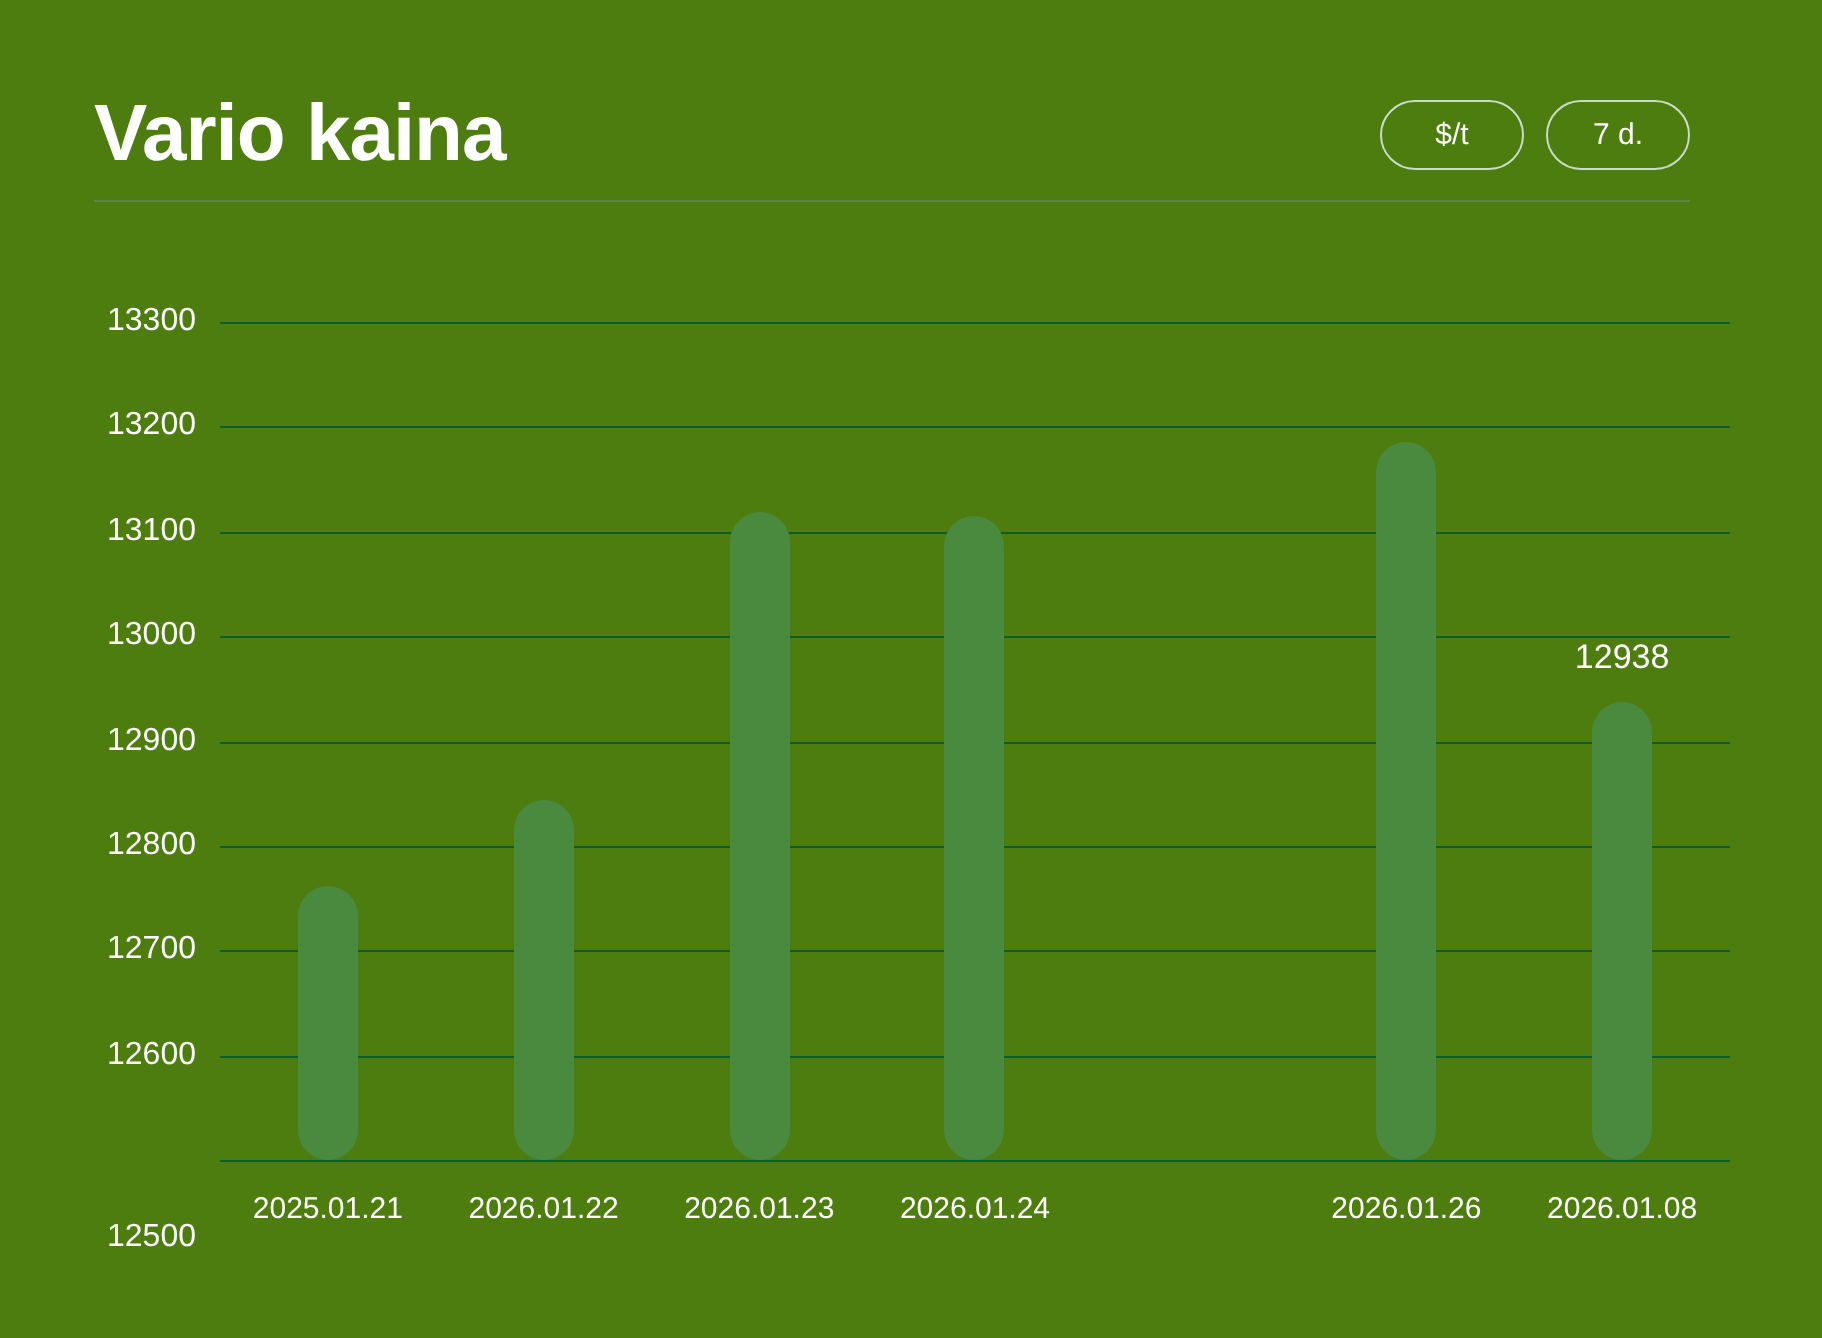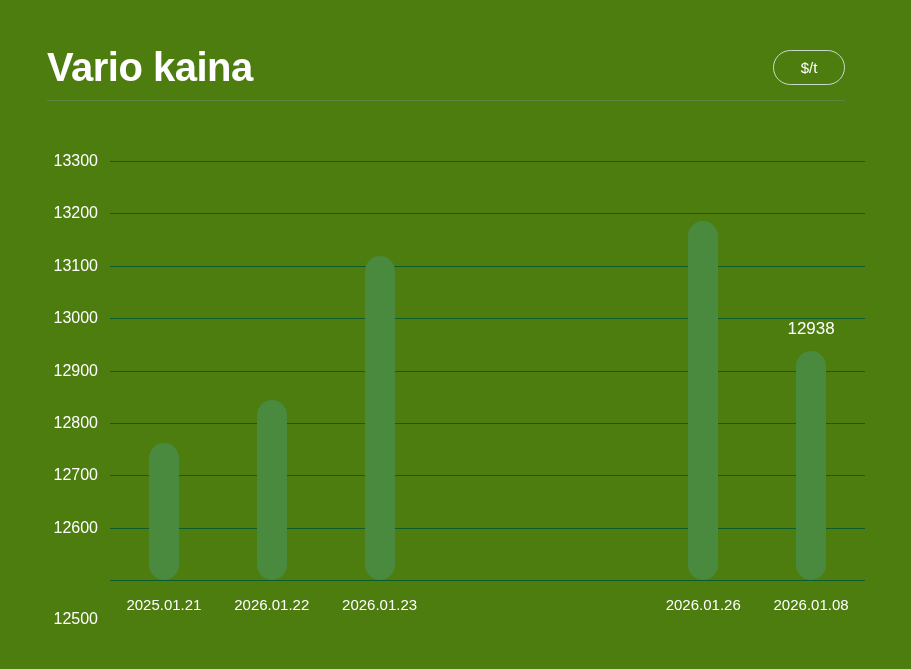--- a/index.html
+++ b/index.html
@@ -145,20 +145,21 @@
 </style>
 </head>
 <body>
 
 <div class="page">
 
   <div class="header">
     <div class="title">Vario kaina</div>
     <div class="pill-group">
       <div class="pill">$/t</div>
+      <div class="pill">7 d.</div>
     </div>
   </div>
 
   <div class="divider"></div>
 
   <div class="chart">
     <div class="plot">
       <div id="gridlines">
           <div class="gridline" style="top: 0%;"></div>
           <div class="gridline" style="top: 12.5%;"></div>
@@ -187,20 +188,24 @@
             <div class="xtick">2025.01.21</div>
           </div>
           <div class="bar-slot" style="left: 14.2857%; width: 14.2857%;">
             <div class="bar" style="height: 42.875%; background: rgb(74, 138, 63);"></div>
             <div class="xtick">2026.01.22</div>
           </div>
           <div class="bar-slot" style="left: 28.5714%; width: 14.2857%;">
             <div class="bar" style="height: 77.25%; background: rgb(74, 138, 63);"></div>
             <div class="xtick">2026.01.23</div>
           </div>
+          <div class="bar-slot" style="left: 42.8571%; width: 14.2857%;">
+            <div class="bar" style="height: 76.875%; background: rgb(74, 138, 63);"></div>
+            <div class="xtick">2026.01.24</div>
+          </div>
           <div class="bar-slot" style="left: 71.4286%; width: 14.2857%;">
             <div class="bar" style="height: 85.625%; background: rgb(74, 138, 63);"></div>
             <div class="xtick">2026.01.26</div>
           </div>
           <div class="bar-slot" style="left: 85.7143%; width: 14.2857%; margin-top: 12px;">
             <div class="bar" style="height: 54.75%; background: rgb(74, 138, 63);"></div>
             <div class="bar-value" style="bottom: calc(54.75% + 12px);">12938</div>
             <div class="xtick">2026.01.08</div>
           </div>
         </div>

